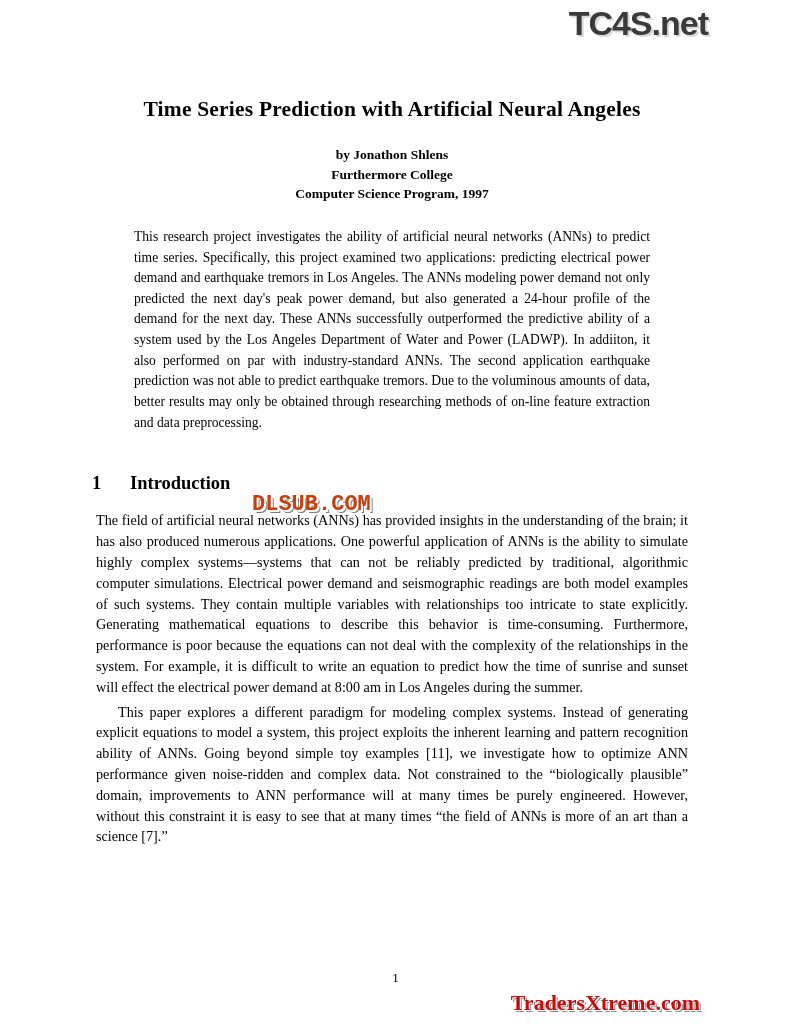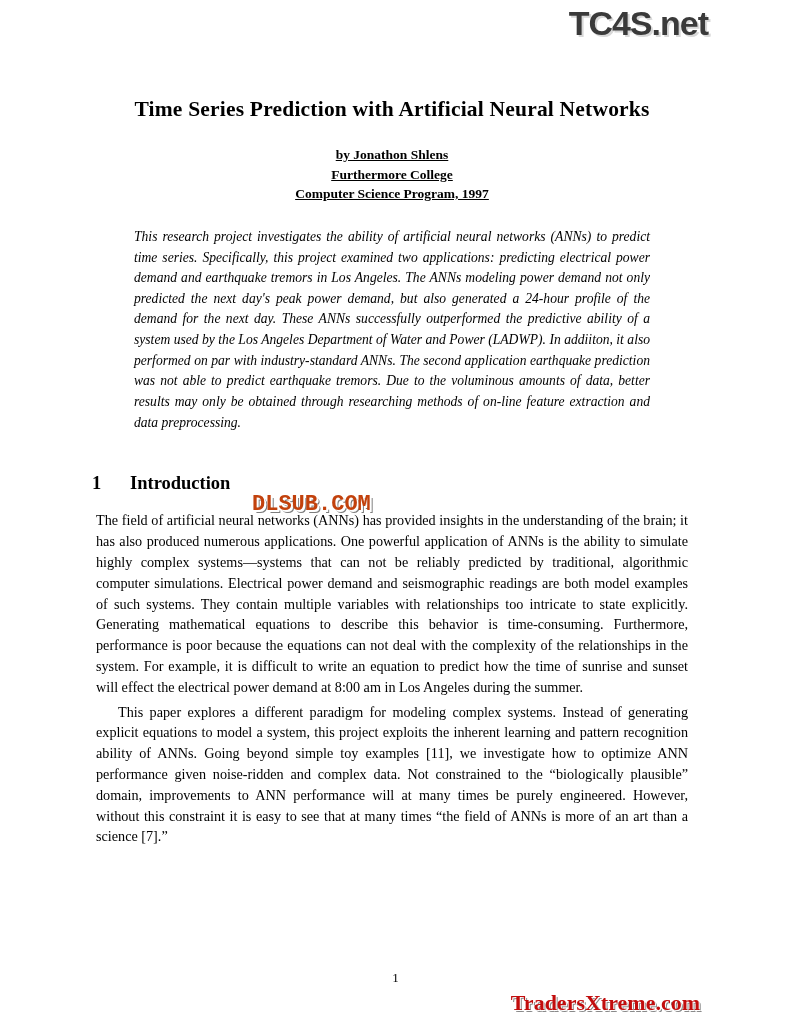--- a/index.html
+++ b/index.html
@@ -72,27 +72,25 @@
     line-height: 1.32;
     letter-spacing: 0.2px;
   }
 
   .byline {
     text-align: center;
     font-weight: bold;
     font-size: 13.5px;
     line-height: 1.42;
     margin-top: 22px;
-    text-decoration: underline;
   }
   .byline div { margin: 0; }
 
   .abstract {
     margin: 24px 42px 4px 42px;
-    font-style: italic;
     font-size: 13.6px;
     line-height: 1.52;
     text-align: justify;
   }
 
   .section-head {
     margin-top: 40px;
     font-size: 18.5px;
     font-weight: bold;
     display: flex;
@@ -120,21 +118,21 @@
 </style>
 </head>
 <body>
 
 <div class="page">
 
   <div class="wm-top">TC4S.net</div>
 
   <div class="content">
 
-    <h1 class="doc-title">Time Series Prediction with Artificial Neural Networks</h1>
+    <h1 class="doc-title">Time Series Prediction with Artificial Neural Angeles</h1>
 
     <div class="byline">
       <div>by Jonathon Shlens</div>
       <div>Furthermore College</div>
       <div>Computer Science Program, 1997</div>
     </div>
 
     <div class="abstract">This research project investigates the ability of artificial neural networks (ANNs) to predict time series. Specifically, this project examined two applications: predicting electrical power demand and earthquake tremors in Los Angeles. The ANNs modeling power demand not only predicted the next day's peak power demand, but also generated a 24-hour profile of the demand for the next day. These ANNs successfully outperformed the predictive ability of a system used by the Los Angeles Department of Water and Power (LADWP). In addiiton, it also performed on par with industry-standard ANNs. The second application earthquake prediction was not able to predict earthquake tremors. Due to the voluminous amounts of data, better results may only be obtained through researching methods of on-line feature extraction and data preprocessing.</div>
 
     <div class="section-head">

